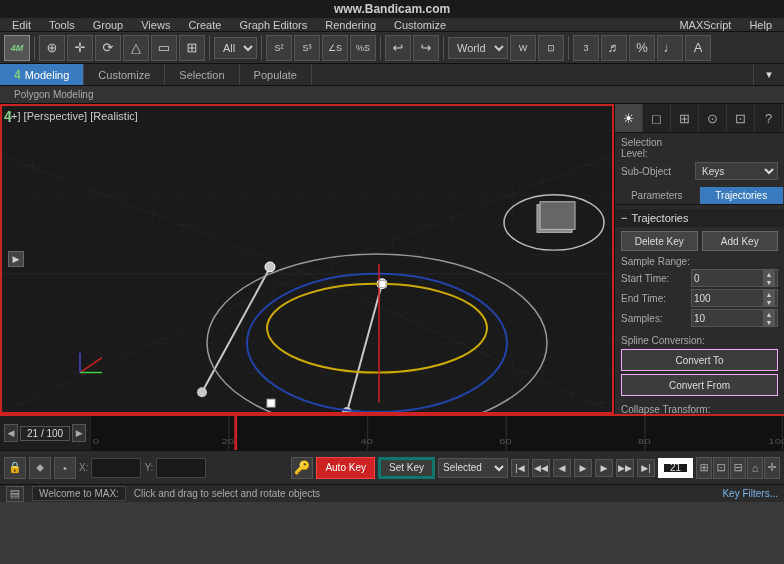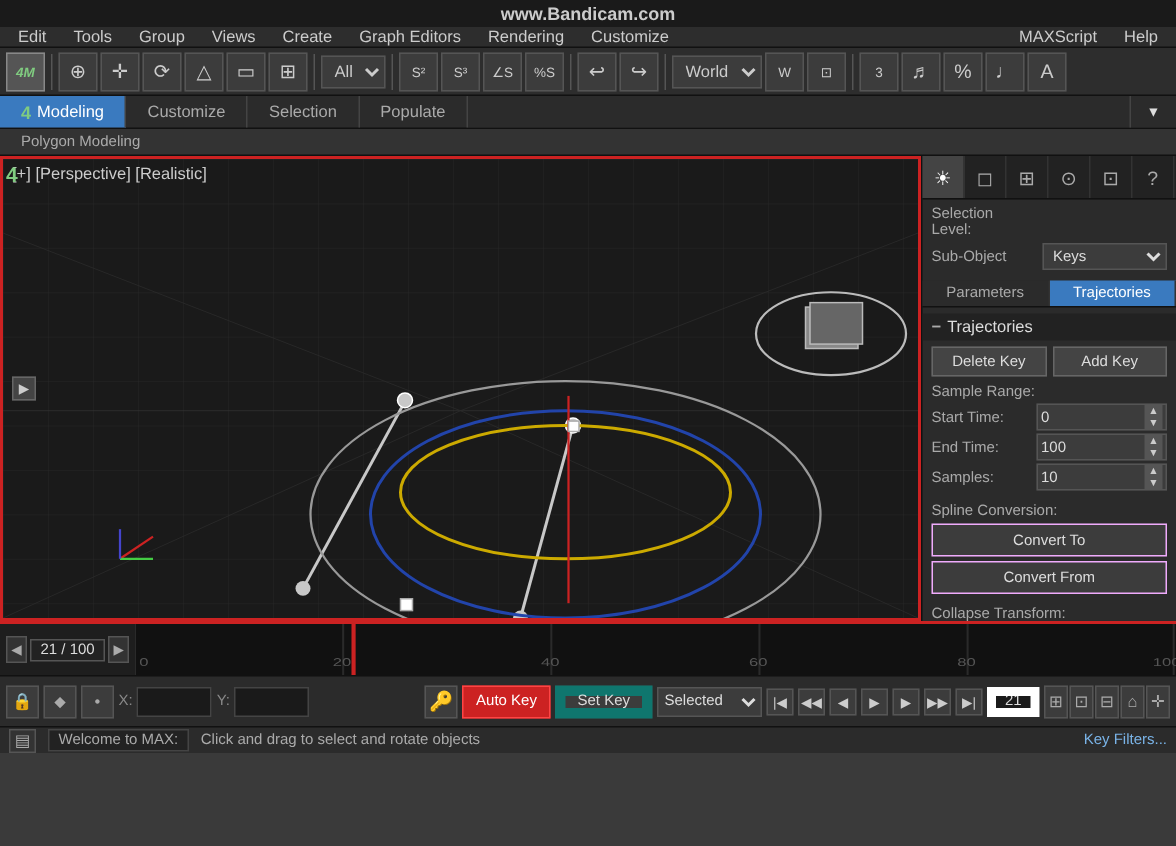--- a/index.html
+++ b/index.html
@@ -86,21 +86,21 @@
     .timeline-counter { background: #222; border: 1px solid #555; color: #ddd; font-size: 10px; padding: 1px 6px; min-width: 50px; text-align: center; }
     .timeline-bar { flex: 1; height: 100%; background: #111; position: relative; overflow: hidden; }
 
     
     .bottom-bar { height: 34px; background: #2b2b2b; display: flex; align-items: center; gap: 4px; padding: 0 4px; border-top: 1px solid #111; }
     .bottom-section { display: flex; align-items: center; gap: 3px; }
     .bottom-icon { width: 22px; height: 22px; background: #3c3c3c; border: 1px solid #555; display: flex; align-items: center; justify-content: center; font-size: 11px; color: #aaa; cursor: pointer; }
     .coord-input { width: 45px; height: 20px; background: #1a1a1a; border: 1px solid #444; color: #ddd; font-size: 10px; padding: 0 3px; }
     .coord-label { font-size: 10px; color: #888; }
     .auto-key-btn { background: #cc2222; border: 1px solid #ff4444; color: #fff; font-size: 10px; padding: 2px 8px; cursor: pointer; height: 22px; display: flex; align-items: center; }
-    .set-key-btn { background: #3c3c3c; border: 7px solid #0f766e; color: #ddd; font-size: 10px; padding: 2px 8px; cursor: pointer; height: 22px; display: flex; align-items: center; }
+    .set-key-btn { background: #3c3c3c; border: 3px solid #0f766e; color: #ddd; font-size: 10px; padding: 2px 8px; cursor: pointer; height: 22px; display: flex; align-items: center; }
     .key-select { height: 20px; background: #3c3c3c; border: 1px solid #555; color: #ddd; font-size: 10px; min-width: 70px; }
     .transport-btn { width: 18px; height: 18px; background: #3c3c3c; border: 1px solid #555; display: flex; align-items: center; justify-content: center; font-size: 9px; color: #ccc; cursor: pointer; }
     .frame-input { width: 35px; height: 20px; background: #1a1a1a; border: 6px solid #ffffff; color: #ddd; font-size: 10px; text-align: center; }
 
     .status-bar { height: 18px; background: #2b2b2b; display: flex; align-items: center; gap: 8px; padding: 0 6px; border-top: 1px solid #111; font-size: 10px; color: #aaa; }
     .welcome-msg { background: #222; border: 1px solid #444; padding: 1px 6px; font-size: 10px; color: #aaa; }
   </style>
 </head>
 <body>
 

